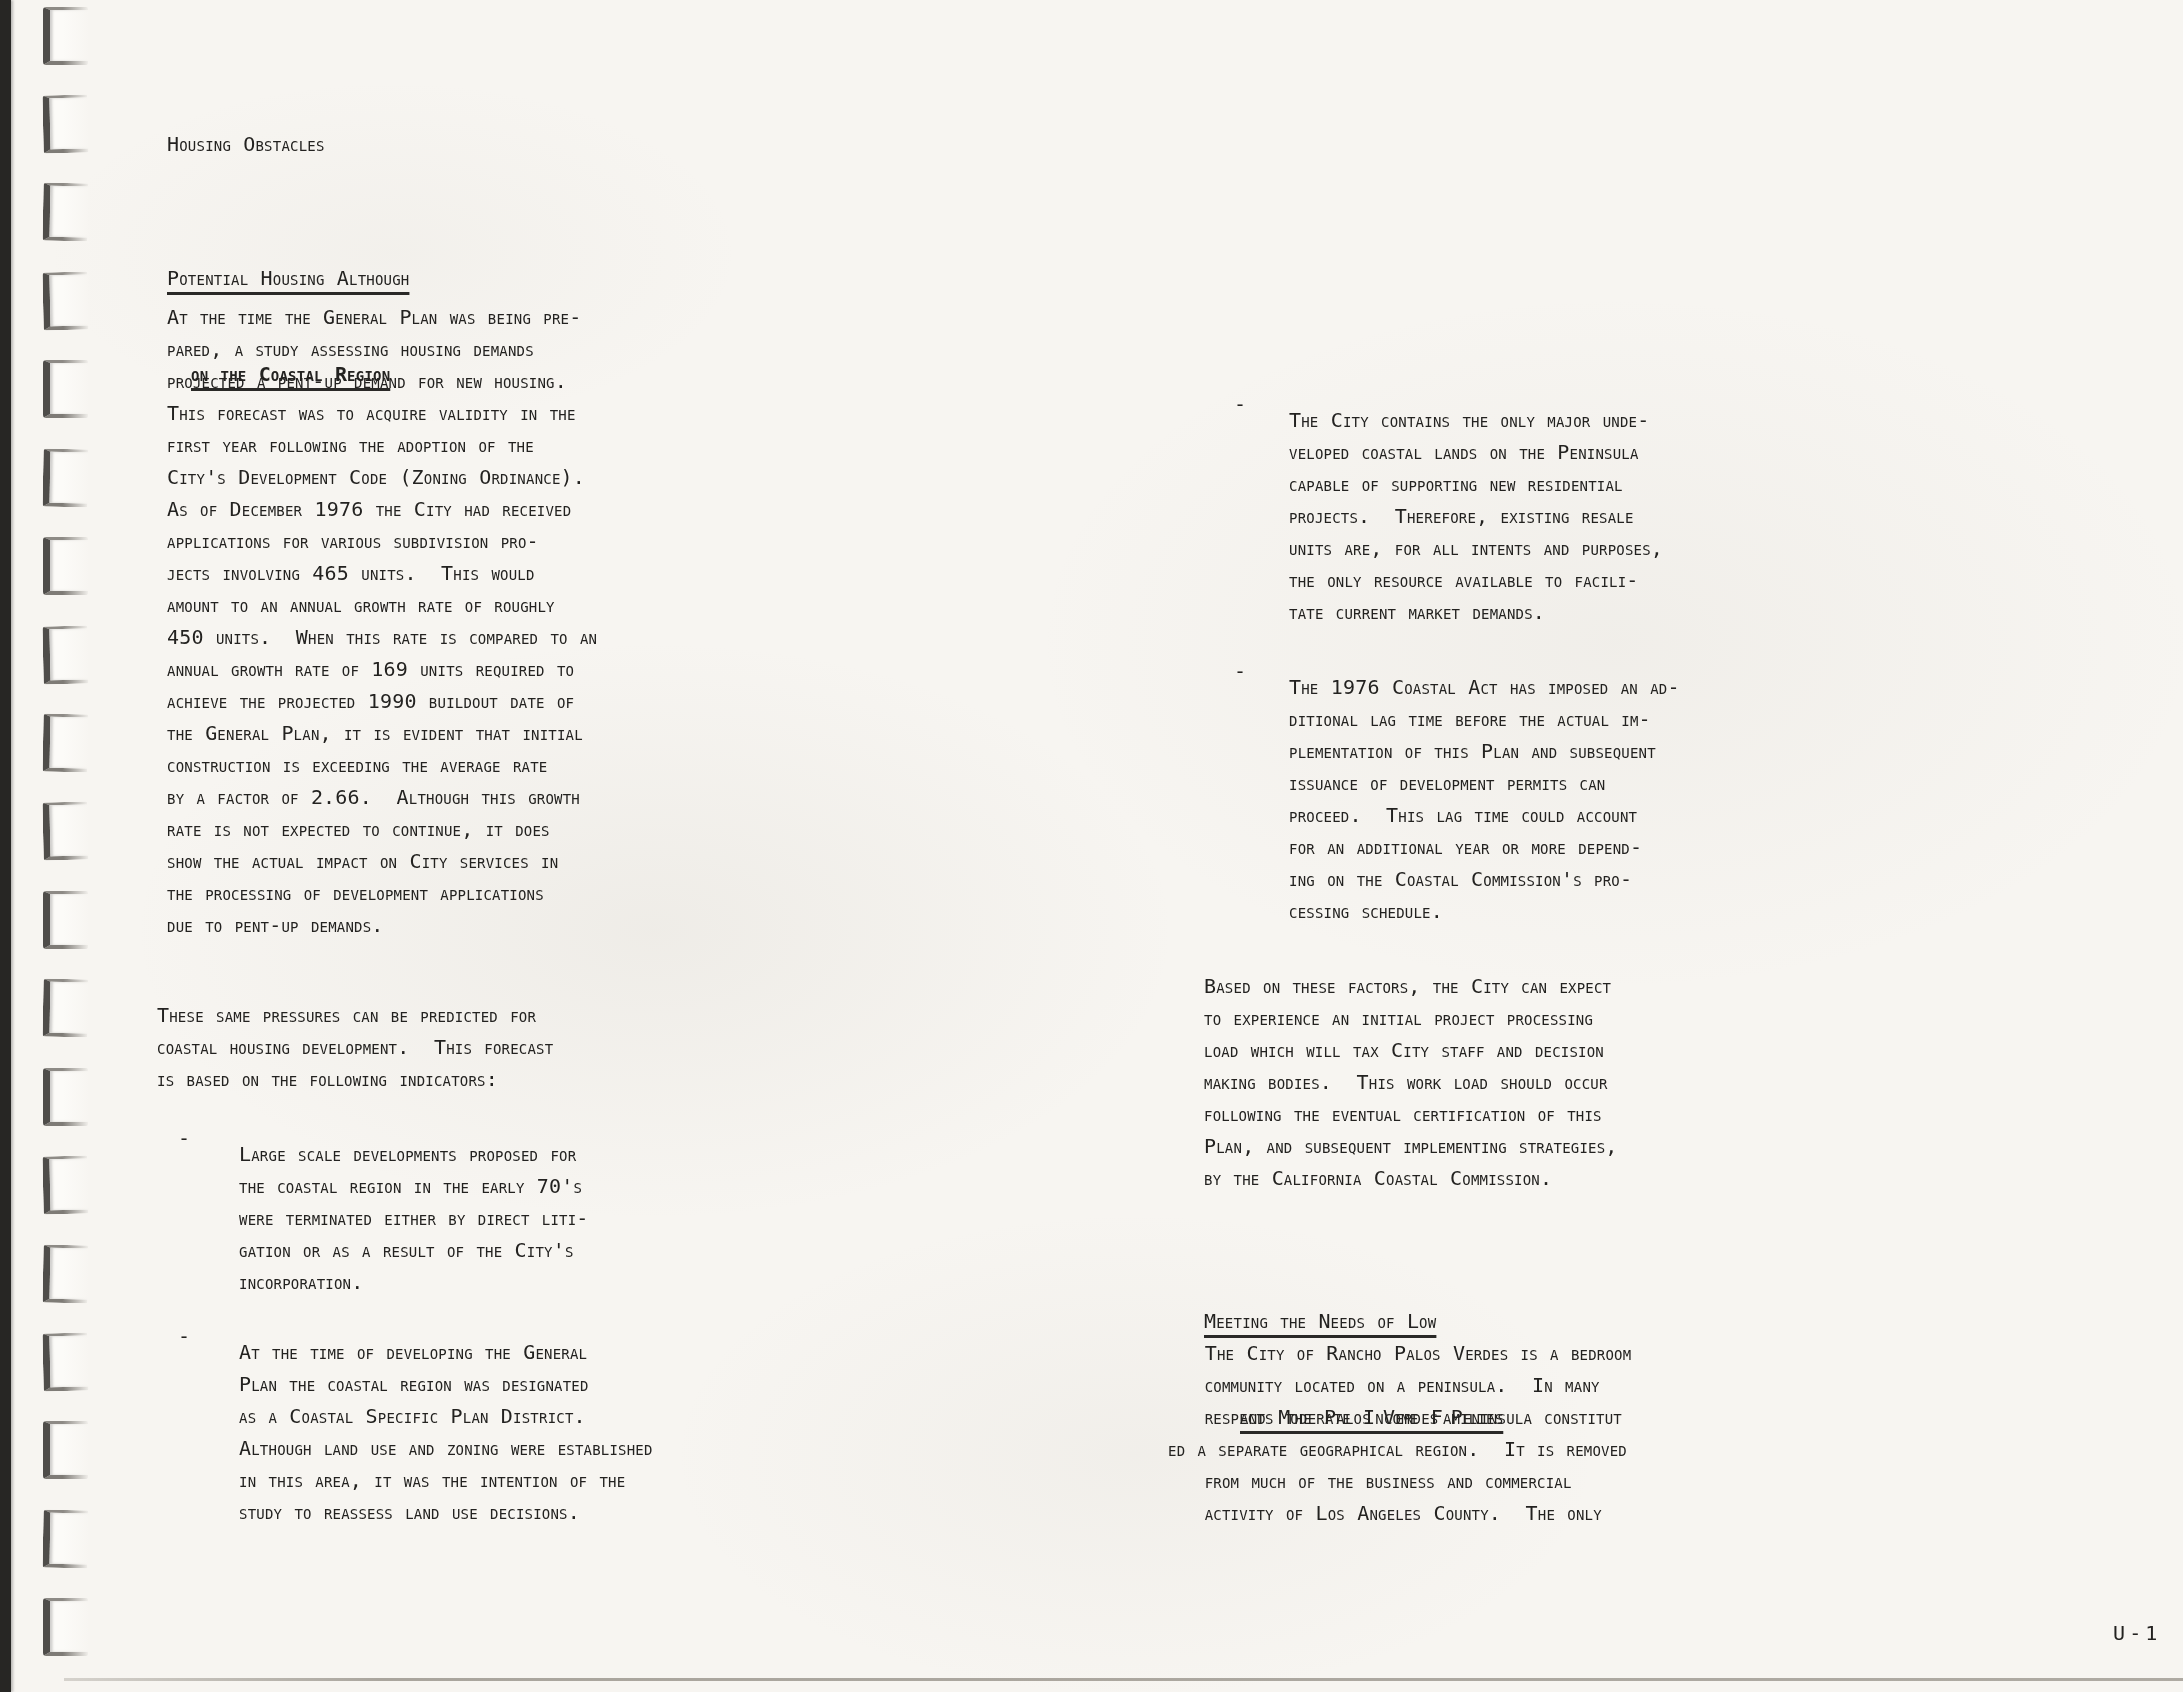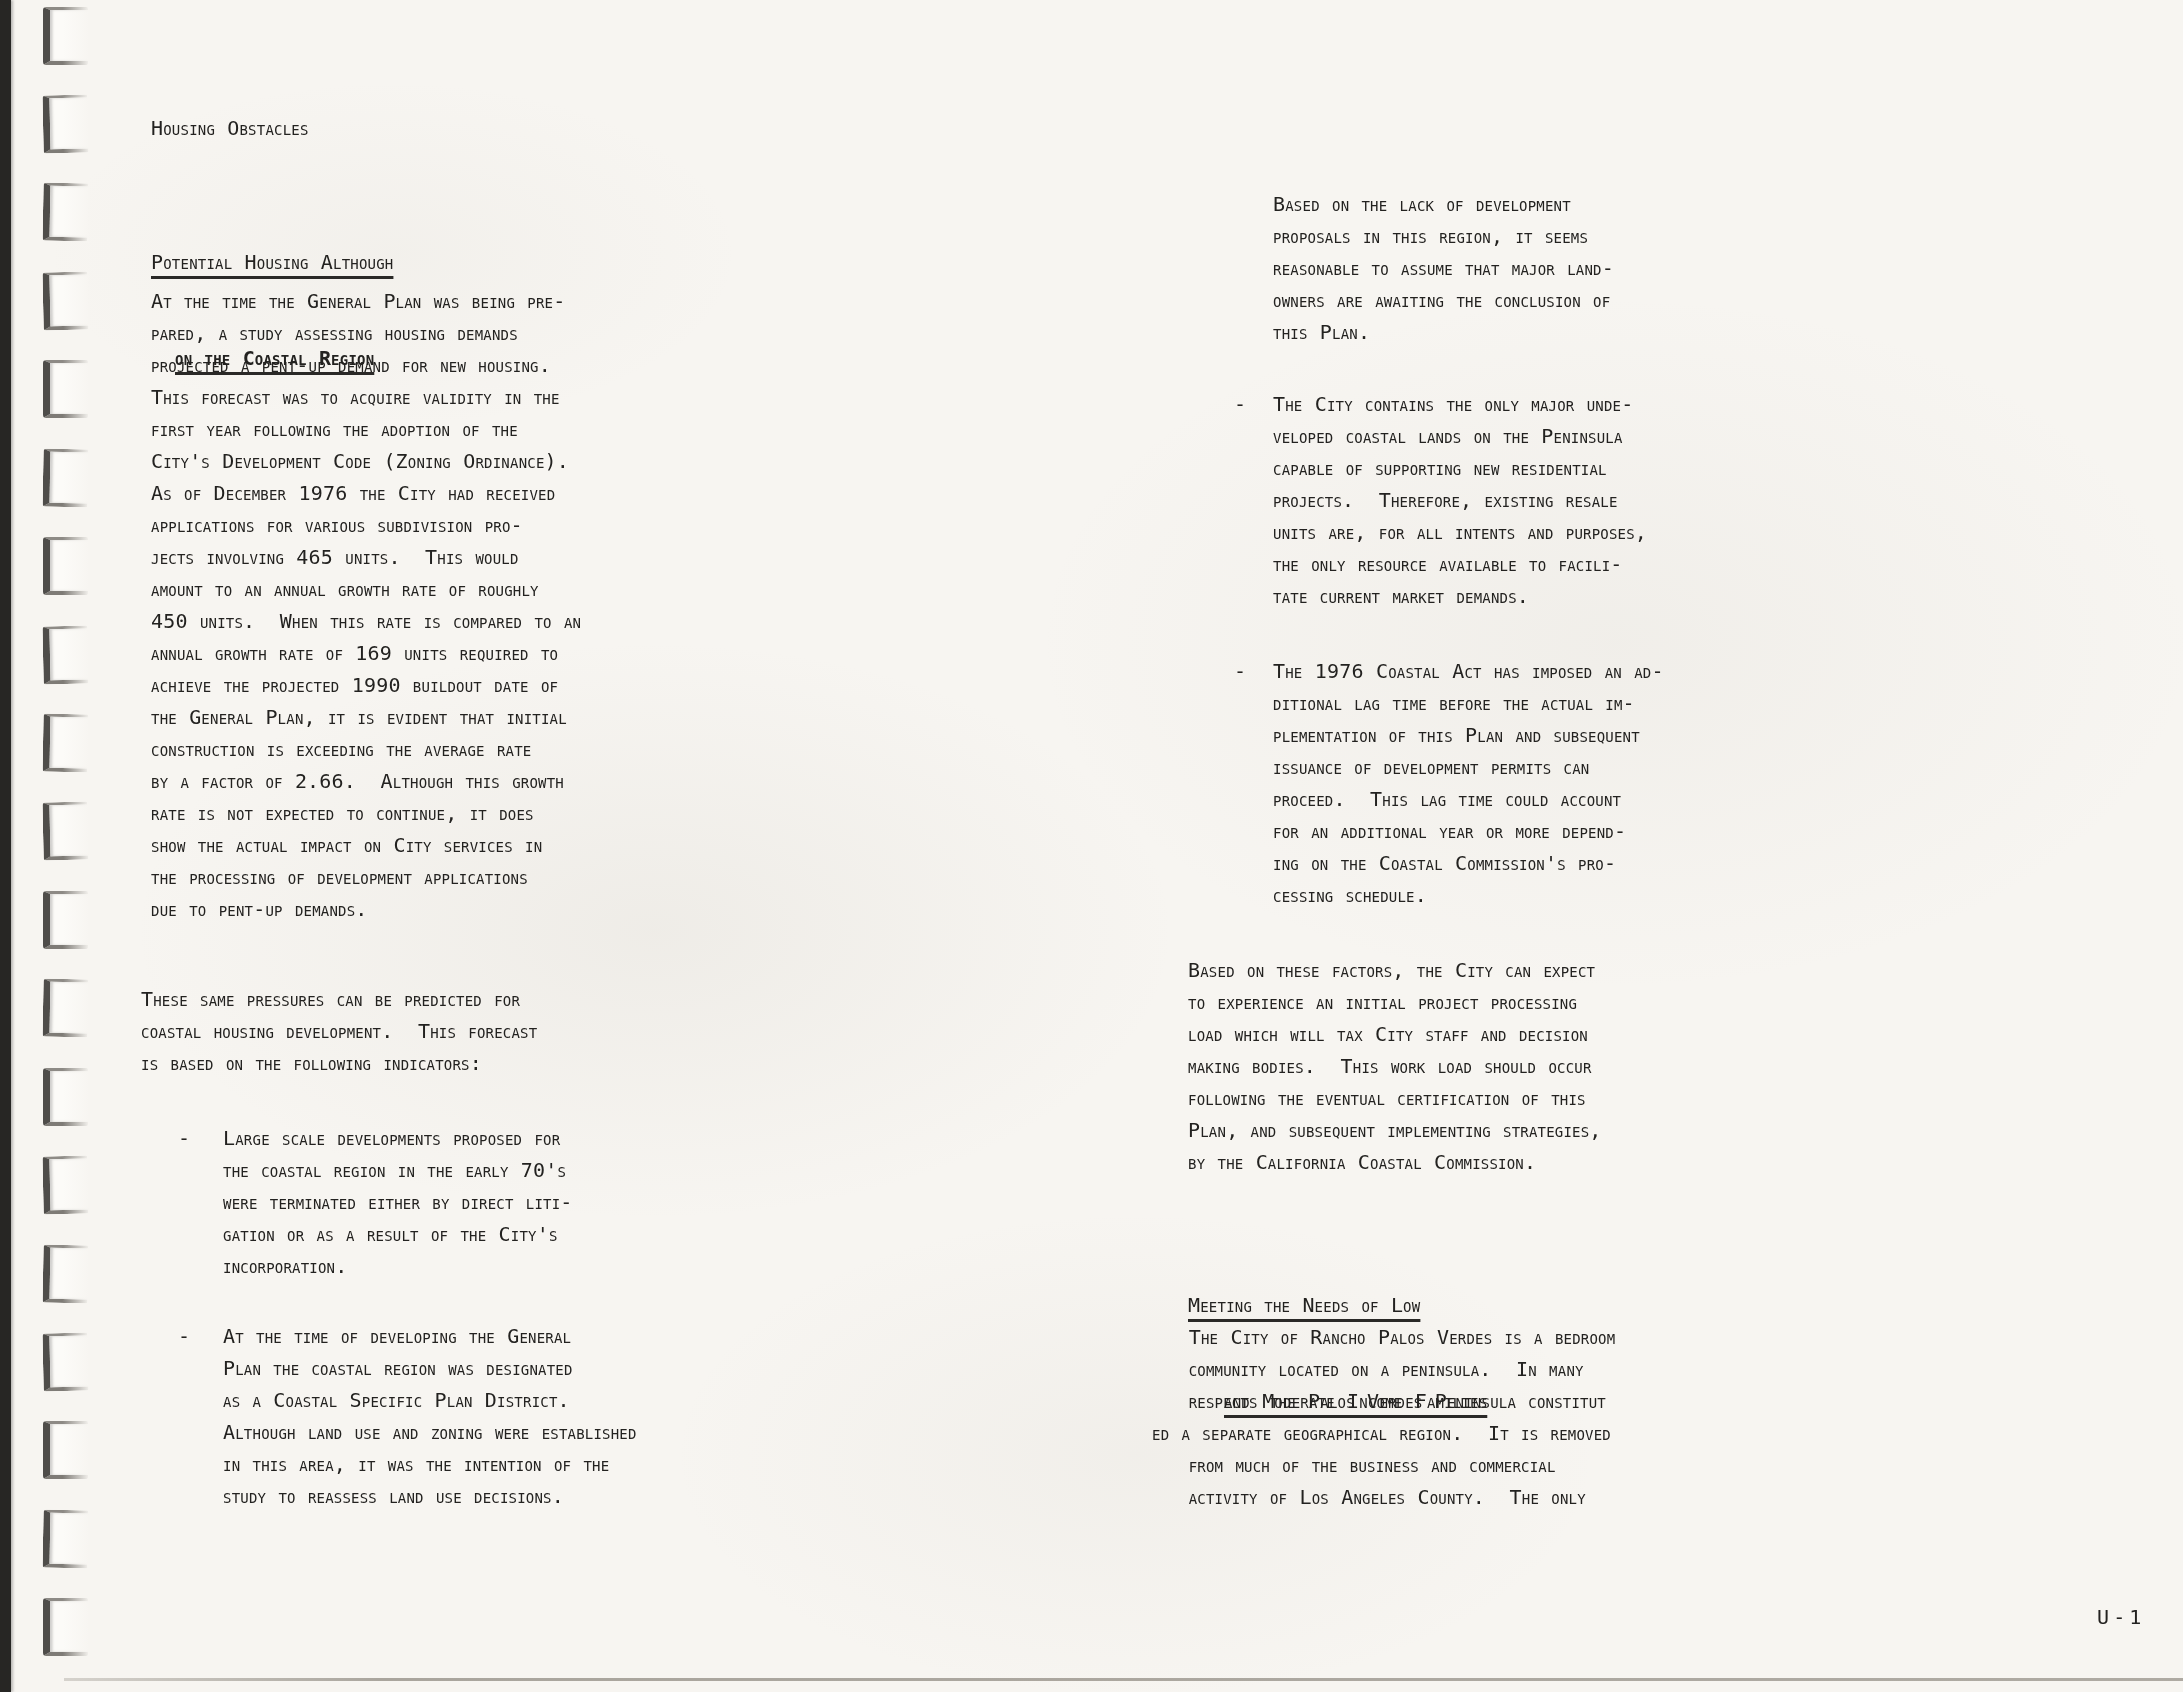--- a/index.html
+++ b/index.html
@@ -16,21 +16,21 @@
     font-family:"DejaVu Sans Mono","Liberation Mono",monospace;
     font-variant-caps:small-caps;
     color:#232220;
     font-size:20px;
     line-height:32px;
     letter-spacing:0.2px;
   }
   .txt{
     position:absolute;
     white-space:pre;
-    margin:0;
+    margin:16px;
   }
   .u{
     text-decoration:underline;
     text-decoration-thickness:2.5px;
     text-underline-offset:6.6px;
     text-decoration-color:#2a2927;
   }
   .hline{height:32px;}
   .ind2{padding-left:24px;font-weight:bold;}
   .ind3{padding-left:36px;}
@@ -133,25 +133,20 @@
 incorporation.</div>
 
   <div class="dash" style="left:178px;top:1320px">-</div>
   <div class="txt" style="left:223px;top:1320px">At the time of developing the General
 Plan the coastal region was designated
 as a Coastal Specific Plan District.
 Although land use and zoning were established
 in this area, it was the intention of the
 study to reassess land use decisions.</div>
 
-  <div class="txt" style="left:1273px;top:188px">Based on the lack of development
-proposals in this region, it seems
-reasonable to assume that major land-
-owners are awaiting the conclusion of
-this Plan.</div>
 
   <div class="dash" style="left:1234px;top:388px">-</div>
   <div class="txt" style="left:1273px;top:388px">The City contains the only major unde-
 veloped coastal lands on the Peninsula
 capable of supporting new residential
 projects.  Therefore, existing resale
 units are, for all intents and purposes,
 the only resource available to facili-
 tate current market demands.</div>
 

